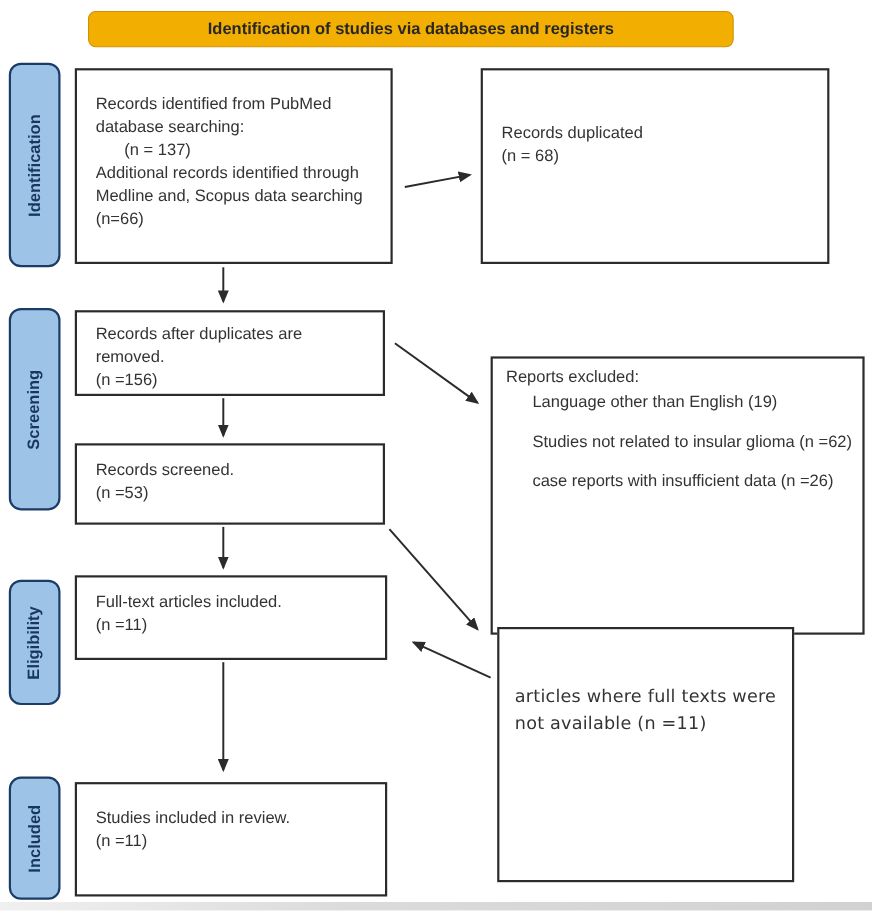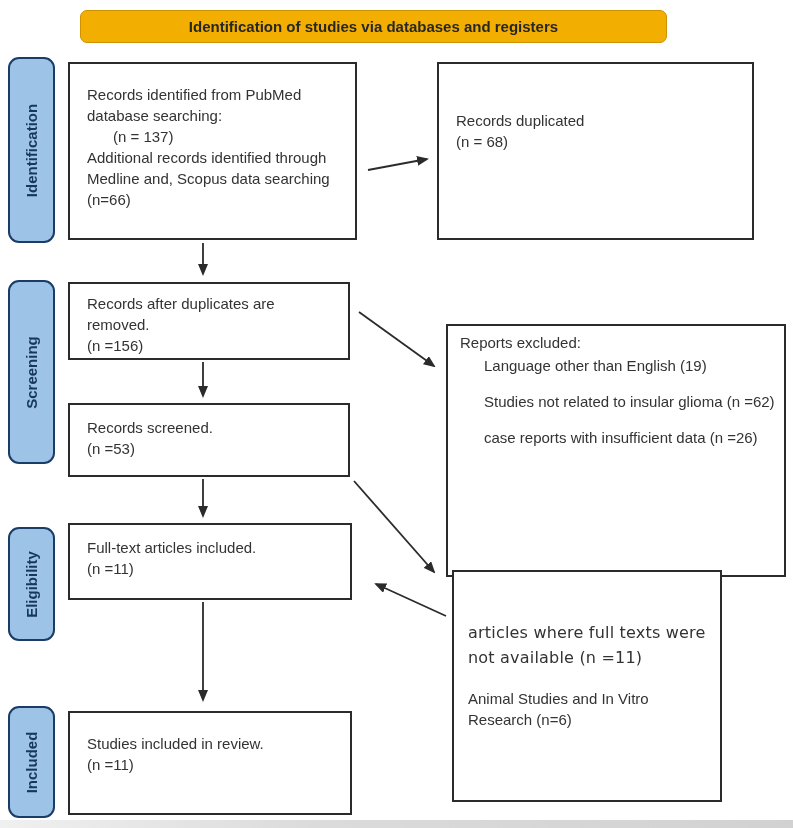--- a/index.html
+++ b/index.html
@@ -121,21 +121,20 @@
     <div>(n =53)</div>
   </div>
 
   <div class="box" id="box-fulltext">
     <div>Full-text articles included.</div>
     <div>(n =11)</div>
   </div>
 
   <div class="box" id="box-notincluded">
     <div class="gap-item alt">articles where full texts were not available (n =11)</div>
-    <div class="gap-item">Animal Studies and In Vitro Research (n=6)</div>
   </div>
 
   <div class="box" id="box-includedrev">
     <div>Studies included in review.</div>
     <div>(n =11)</div>
   </div>
 
   <svg class="arrows" width="793" height="828" viewBox="0 0 793 828">
     <defs>
       <marker id="ah" markerWidth="12" markerHeight="10" refX="10" refY="5" orient="auto" markerUnits="userSpaceOnUse">

